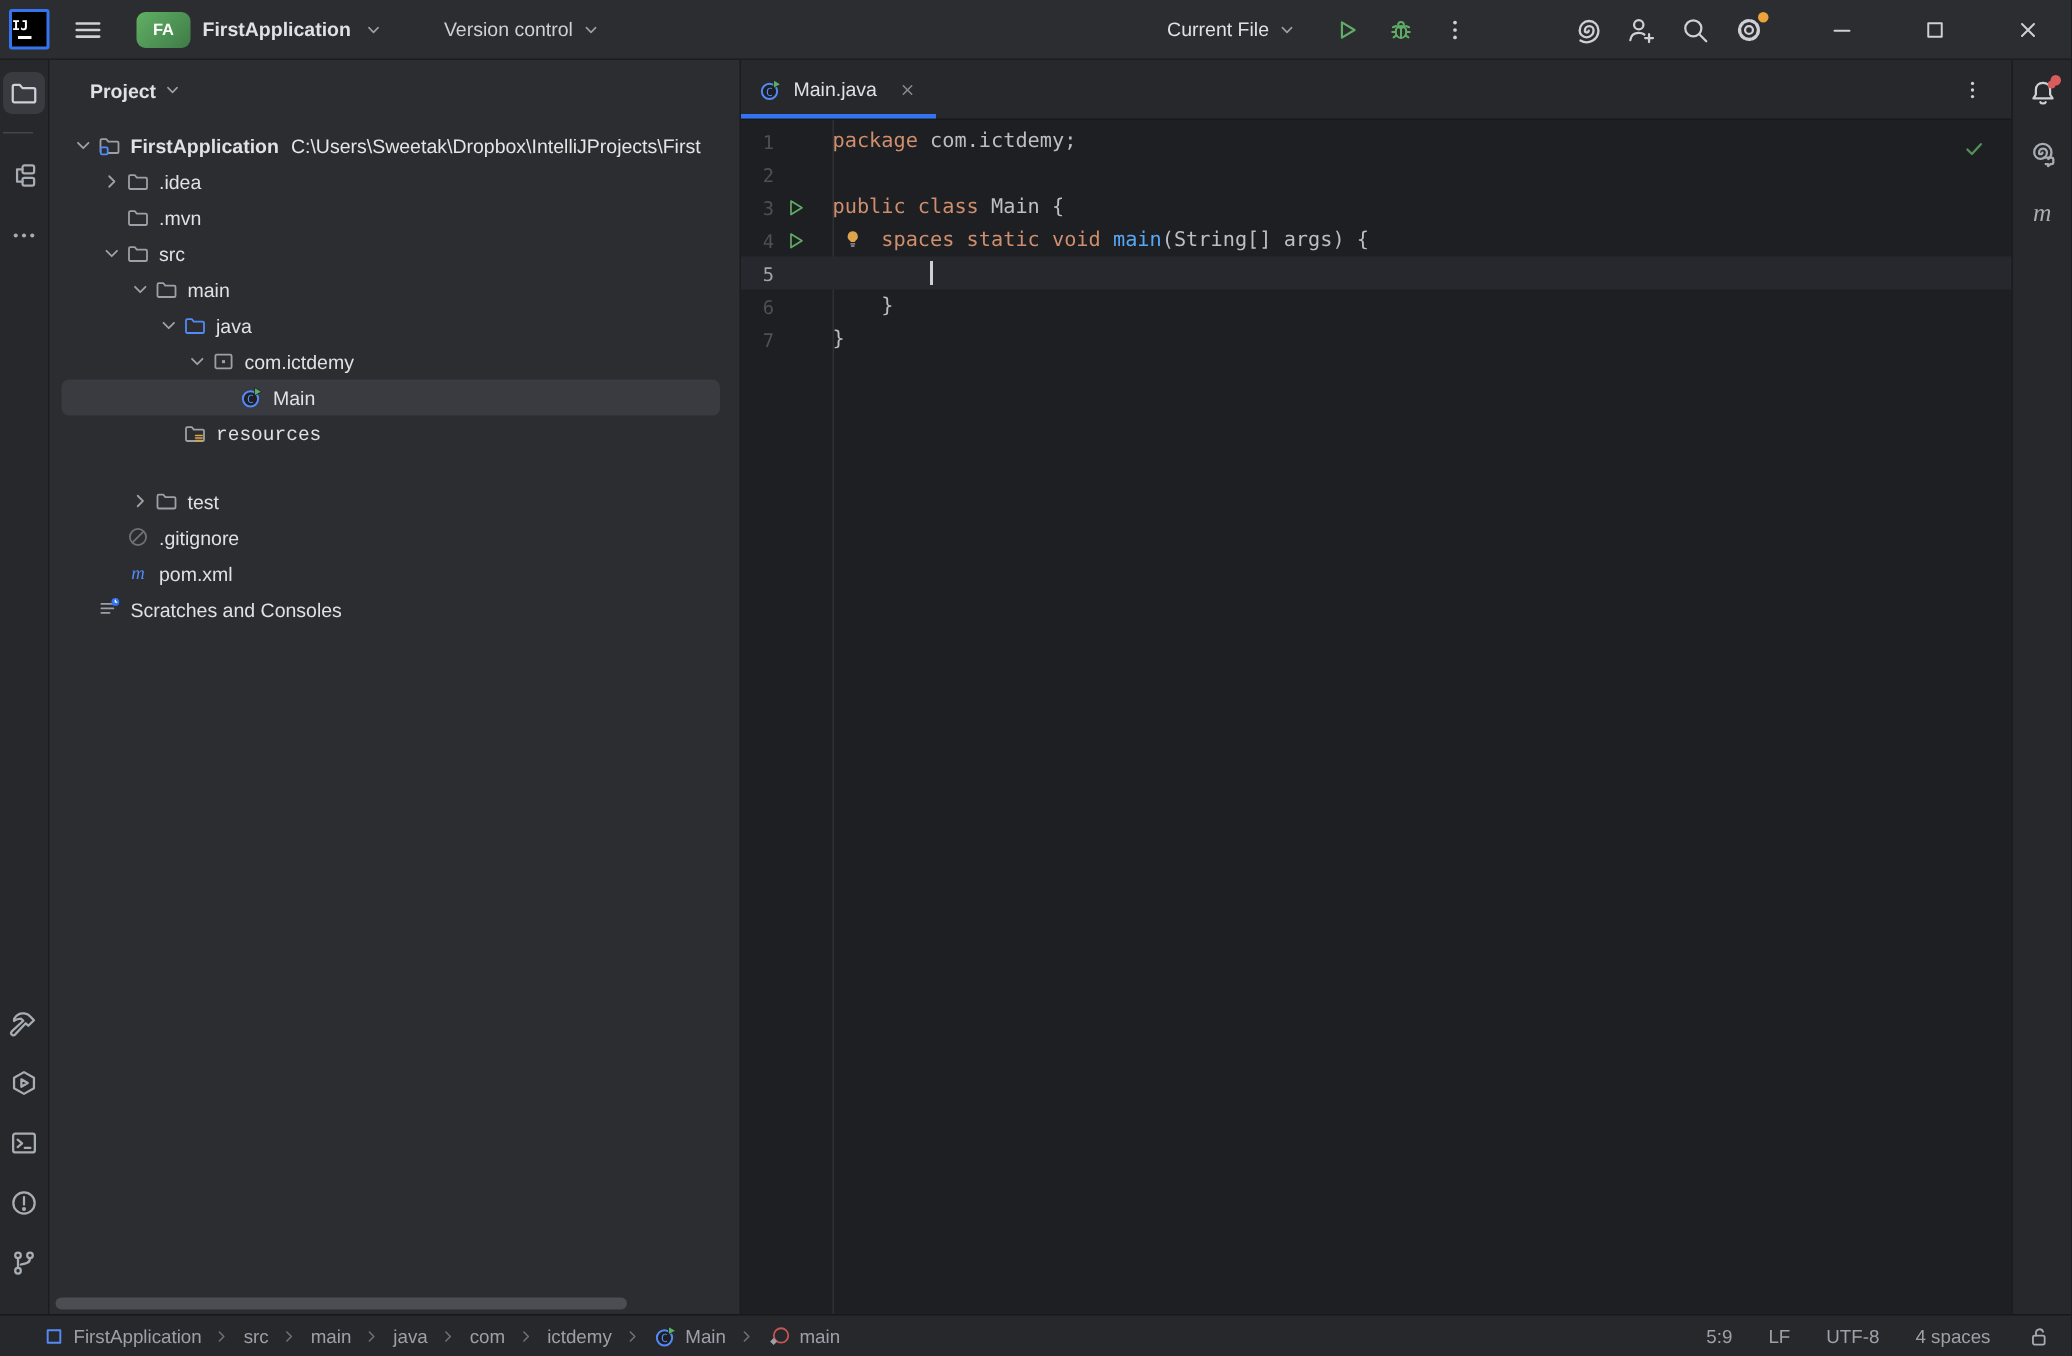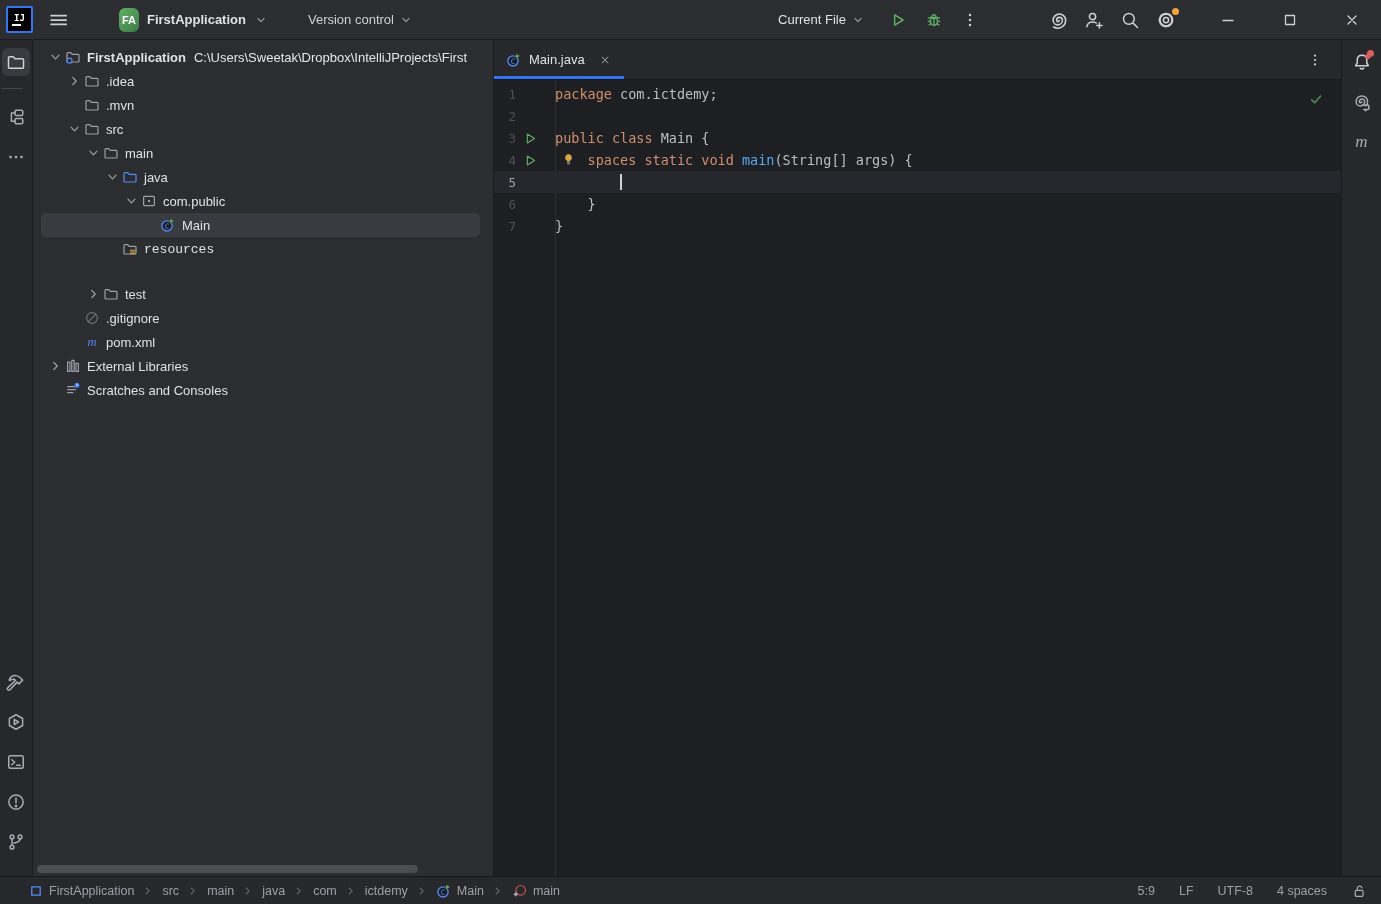--- a/index.html
+++ b/index.html
@@ -12,30 +12,30 @@
   .icon { display:inline-flex; align-items:center; justify-content:center; flex:none; }
   .icon svg { width:100%; height:100%; display:block; }
 
   
   .toolbar {
     height:40px; background:#2B2D30; border-bottom:1px solid #1B1C1F;
     display:flex; align-items:center; padding:0 14px 0 6px;
   }
   .logo {
     width:27px; height:27px; background:#000; border:2px solid #3574F0; border-radius:2px;
-    display:flex; flex-direction:column; align-items:center; justify-content:center;
+    display:flex; flex-direction:column; align-items:flex-start; justify-content:center;
     font-family:"DejaVu Sans Mono", monospace; font-size:9px; font-weight:bold; color:#fff; line-height:8px;
   }
   .logo .lg-underscore { display:block; width:9px; height:2px; background:#fff; margin-top:2px; align-self:flex-start; margin-left:4px; }
   .tb-btn { height:30px; min-width:30px; padding:0 4px; display:flex; align-items:center; justify-content:center; border-radius:4px; cursor:pointer; }
   .hamburger { margin-left:10px; }
   .proj-widget { display:flex; align-items:center; gap:8px; margin-left:14px; }
   .fa-badge {
-    width:20px; height:24px; border-radius:6px; background:linear-gradient(135deg,#62B065,#3E7B47);
-    color:#fff; font-size:11px; font-weight:bold; display:flex; align-items:center; justify-content:center;margin-left:28px;
+    width:36px; height:24px; border-radius:6px; background:linear-gradient(135deg,#62B065,#3E7B47);
+    color:#fff; font-size:11px; font-weight:bold; display:flex; align-items:center; justify-content:center;
   }
   .proj-name { font-weight:600; color:#DFE1E5; }
   .vcs-widget { display:flex; align-items:center; gap:5px; margin-left:32px; color:#CED0D6; }
   .tb-right { margin-left:auto; display:flex; align-items:center; gap:6px; }
   .runcfg { display:flex; align-items:center; gap:5px; color:#DFE1E5; margin-right:8px; }
   .gap-lg { margin-left:52px; }
   .win-gap { margin-left:26px; }
   .settings-wrap { position:relative; }
   .settings-dot { position:absolute; top:3px; right:2px; width:7px; height:7px; border-radius:50%; background:#ECA33B; }
   .i18 { width:18px; height:18px; }
@@ -324,20 +324,28 @@
                   <circle cx="4.8" cy="12.1" r="1.5"></circle>
                   <path d="M4.8 5.4v5.2M11.2 5.4c0 2.7-2.5 3-4.9 3.4"></path>
                 </g>
               </svg>
             </span>
           </div>
         </div>
     </nav>
 
     <aside class="project-panel">
+      <div class="panel-header">
+        <span class="panel-title">Project</span>
+        <span class="icon i14">
+            <svg viewBox="0 0 16 16" fill="none" stroke="#9DA0A8" stroke-width="1.2" stroke-linecap="round" stroke-linejoin="round">
+              <path d="M4.5 6.2 8 9.8 11.5 6.2"></path>
+            </svg>
+          </span>
+      </div>
       <div class="tree">
           <div class="trow" style="padding-left: 5px;">
             <span class="twisty icon">
               <svg viewBox="0 0 16 16" fill="none" stroke="#9DA0A8" stroke-width="1.2" stroke-linecap="round" stroke-linejoin="round">
                 <path d="M4.5 6.2 8 9.8 11.5 6.2"></path>
               </svg>
             </span>
             <span class="ticon icon">
               <svg viewBox="0 0 16 16" fill="none" stroke="#9DA0A8" stroke-width="1.2" stroke-linecap="round" stroke-linejoin="round">
                 <path d="M2 4.6c0-.5.4-.9.9-.9h2.9l1.4 1.7h5.9c.5 0 .9.4.9.9v5.8c0 .5-.4.9-.9.9H2.9c-.5 0-.9-.4-.9-.9z"></path>
@@ -413,21 +421,21 @@
               <svg viewBox="0 0 16 16" fill="none" stroke="#9DA0A8" stroke-width="1.2" stroke-linecap="round" stroke-linejoin="round">
                 <path d="M4.5 6.2 8 9.8 11.5 6.2"></path>
               </svg>
             </span>
             <span class="ticon icon">
               <svg viewBox="0 0 16 16" fill="none" stroke="#9DA0A8" stroke-width="1.2" stroke-linecap="round" stroke-linejoin="round">
                 <rect x="2.6" y="3.4" width="10.8" height="9.2" rx="1"></rect>
                 <rect x="7" y="7.1" width="2" height="2" fill="#9DA0A8" stroke="none"></rect>
               </svg>
             </span>
-            <span class="tlabel">com.public</span>
+            <span class="tlabel">com.ictdemy</span>
           </div>
           <div class="trow sel" style="padding-left: 100px;">
             <span class="twisty icon"></span>
             <span class="ticon icon">
               <svg viewBox="0 0 16 16" fill="none" stroke="#9DA0A8" stroke-width="1.2" stroke-linecap="round" stroke-linejoin="round">
                 <circle cx="7" cy="8.9" r="5.1" fill="#1E1F22" stroke="#548AF7" stroke-width="1.3"></circle>
                 <text x="7" y="11.7" text-anchor="middle" font-size="7.5" font-family="monospace" fill="#548AF7" stroke="none">C</text>
                 <path d="M9.9 1.5 14.4 4.1 9.9 6.7Z" fill="#5FAD65" stroke="#1E1F22" stroke-width=".5"></path>
               </svg>
             </span>
@@ -471,35 +479,20 @@
             <span class="tlabel">.gitignore</span>
           </div>
           <div class="trow" style="padding-left: 24px;">
             <span class="twisty icon"></span>
             <span class="ticon icon">
               <svg viewBox="0 0 16 16" fill="none" stroke="#9DA0A8" stroke-width="1.2" stroke-linecap="round" stroke-linejoin="round">
                 <text x="8" y="12" text-anchor="middle" font-family="Liberation Serif" ,="" serif="" font-style="italic" font-size="12.5" fill="#548AF7" stroke="none">m</text>
               </svg>
             </span>
             <span class="tlabel">pom.xml</span>
-          </div>
-          <div class="trow" style="padding-left: 5px;">
-            <span class="twisty icon">
-              <svg viewBox="0 0 16 16" fill="none" stroke="#9DA0A8" stroke-width="1.2" stroke-linecap="round" stroke-linejoin="round">
-                <path d="M6.3 4.5 9.8 8 6.3 11.5"></path>
-              </svg>
-            </span>
-            <span class="ticon icon">
-              <svg viewBox="0 0 16 16" fill="none" stroke="#9DA0A8" stroke-width="1.2" stroke-linecap="round" stroke-linejoin="round">
-                <g stroke="#9DA0A8">
-                  <path d="M2.6 13.4V4.2H5v9.2zM6.8 13.4V2.4h2.4v11zM11 13.4V5.4h2.4v8z"></path>
-                </g>
-              </svg>
-            </span>
-            <span class="tlabel">External Libraries</span>
           </div>
           <div class="trow" style="padding-left: 5px;">
             <span class="twisty icon"></span>
             <span class="ticon icon">
               <svg viewBox="0 0 16 16" fill="none" stroke="#9DA0A8" stroke-width="1.2" stroke-linecap="round" stroke-linejoin="round">
                 <g stroke="#9DA0A8">
                   <path d="M2.6 4.6h8M2.6 7.6h8M2.6 10.6h5.4"></path>
                 </g>
                 <circle cx="11.9" cy="3.3" r="2.6" fill="#3574F0" stroke="none"></circle>
                 <path d="M11.9 2.1v1.3h1" stroke="#fff" stroke-width=".9"></path>

